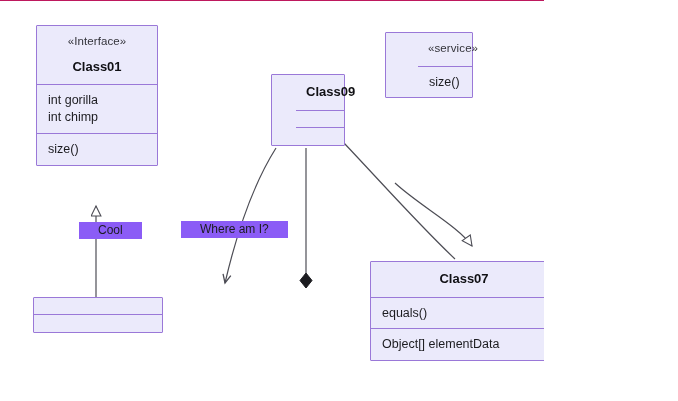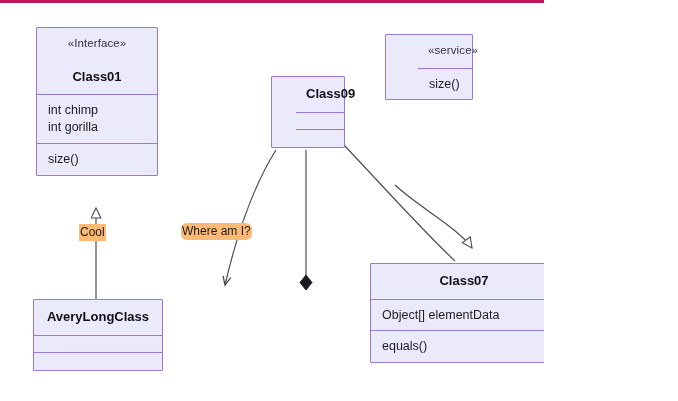--- a/index.html
+++ b/index.html
@@ -9,21 +9,21 @@
   }
   body {
     font-family: "Liberation Sans", sans-serif;
   }
   #app {
     position: relative;
     width: 544px;
     height: 401px;
     overflow: hidden;
     background: #ffffff;
-    border-top: 3px solid #be185d;
+    border-top: 1px solid #be185d;
     box-sizing: border-box;
   }
   #canvas {
     position: absolute;
     inset: 0;
   }
   #edge-layer {
     position: absolute;
     left: 0;
     top: 0;
@@ -59,41 +59,41 @@
     display: block;
     font-size: 11.5px;
     color: #33333a;
     letter-spacing: .1px;
   }
   .node .cname {
     display: block;
     font-weight: bold;
     font-size: 13px;
     color: #101014;
-    margin-top: 16px;
+    margin-top: 8px;
   }
   .node .head.only .cname {
     margin-top: 0;
   }
   .node .empty {
     height: 17px;
     padding: 0;
   }
   .node .attr, .node .op {
     font-size: 12.5px;
     color: #1c1c20;
   }
 
   
   .edge-label {
     position: absolute;
     font-size: 12px;
     color: #1c1c20;
-    background: #fdba74;
-    padding: 1px 1px;
+    background: #8b5cf6;
+    padding: 1px 19px;
     white-space: nowrap;
     line-height: 1.25;
   }
 
   
   .tool-btn {
     position: absolute;
     width: 30px;
     height: 30px;
     box-sizing: border-box;
@@ -196,22 +196,22 @@
         <path d="M395,182 C420,205 458,225 472,245" fill="none" stroke="#4d4d55" stroke-width="1.2" marker-end="url(#m-hollow-tri)"></path>
       </g>
     </svg>
 
     <div class="node" style="left:36px; top:24px; width:122px;">
       <div class="compart head">
         <span class="stereo">«Interface»</span>
         <span class="cname">Class01</span>
       </div>
       <div class="compart">
+        <div class="attr">int gorilla</div>
         <div class="attr">int chimp</div>
-        <div class="attr">int gorilla</div>
       </div>
       <div class="compart">
         <div class="op">size()</div>
       </div>
     </div>
 
     <div class="node" style="left:271px; top:73px; width:74px;padding-left:24px;">
       <div class="compart head only">
         <span class="cname">Class09</span>
       </div>
@@ -222,44 +222,41 @@
     <div class="node" style="left:385px; top:31px; width:88px;padding-left:32px;">
       <div class="compart head">
         <span class="stereo">«service»</span>
       </div>
       <div class="compart">
         <div class="op">size()</div>
       </div>
     </div>
 
     <div class="node" style="left:33px; top:296px; width:130px;">
-      <div class="compart head only">
-        <span class="cname">AveryLongClass</span>
-      </div>
       <div class="compart empty"></div>
       <div class="compart empty"></div>
     </div>
 
 
 
     <div class="node" style="left:370px; top:260px; width:188px;">
       <div class="compart head only">
         <span class="cname">Class07</span>
       </div>
       <div class="compart">
+        <div class="op">equals()</div>
+      </div>
+      <div class="compart">
         <div class="attr">Object[] elementData</div>
       </div>
-      <div class="compart">
-        <div class="op">equals()</div>
-      </div>
     </div>
 
     <div class="edge-label" style="left:79px; top:221px;">Cool</div>
 
-    <div class="edge-label" style="left:181px; top:220px;border-radius:6px;">Where am I?</div>
+    <div class="edge-label" style="left:181px; top:220px;">Where am I?</div>
 
     <div class="resize-grip" style="left:551px; top:360px;">
       <i></i>
         <i></i>
         <i></i>
     </div>
     <div class="dash-hint" style="left:568px; top:371px;"></div>
     <div class="dot-hint" style="left:594px; top:373px;"></div>
   </div>
 

